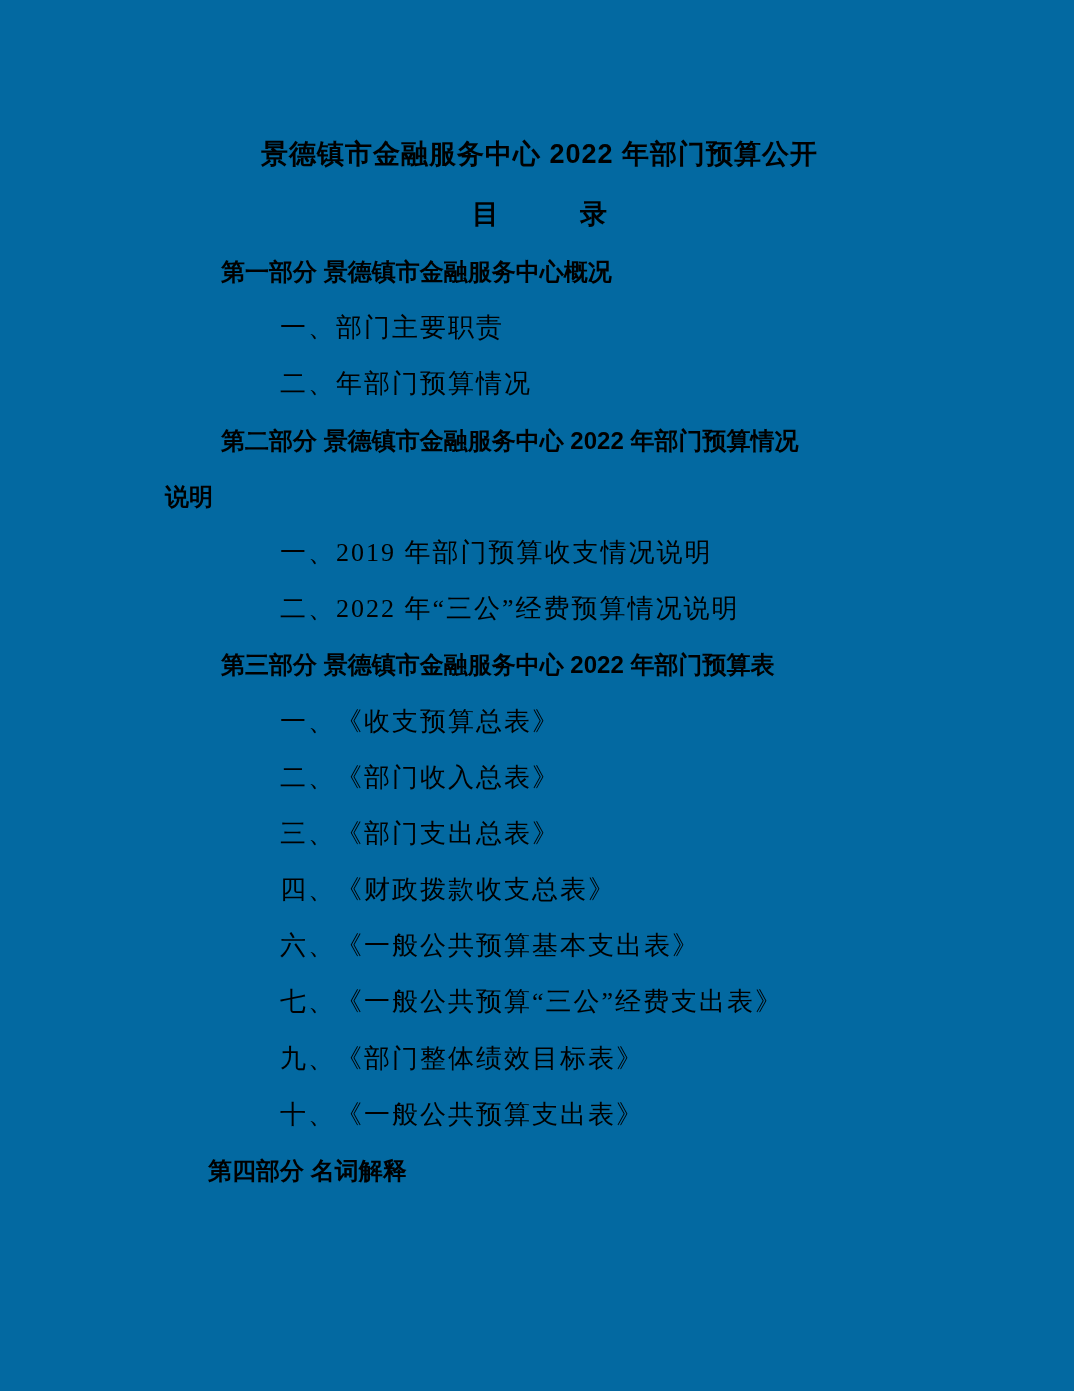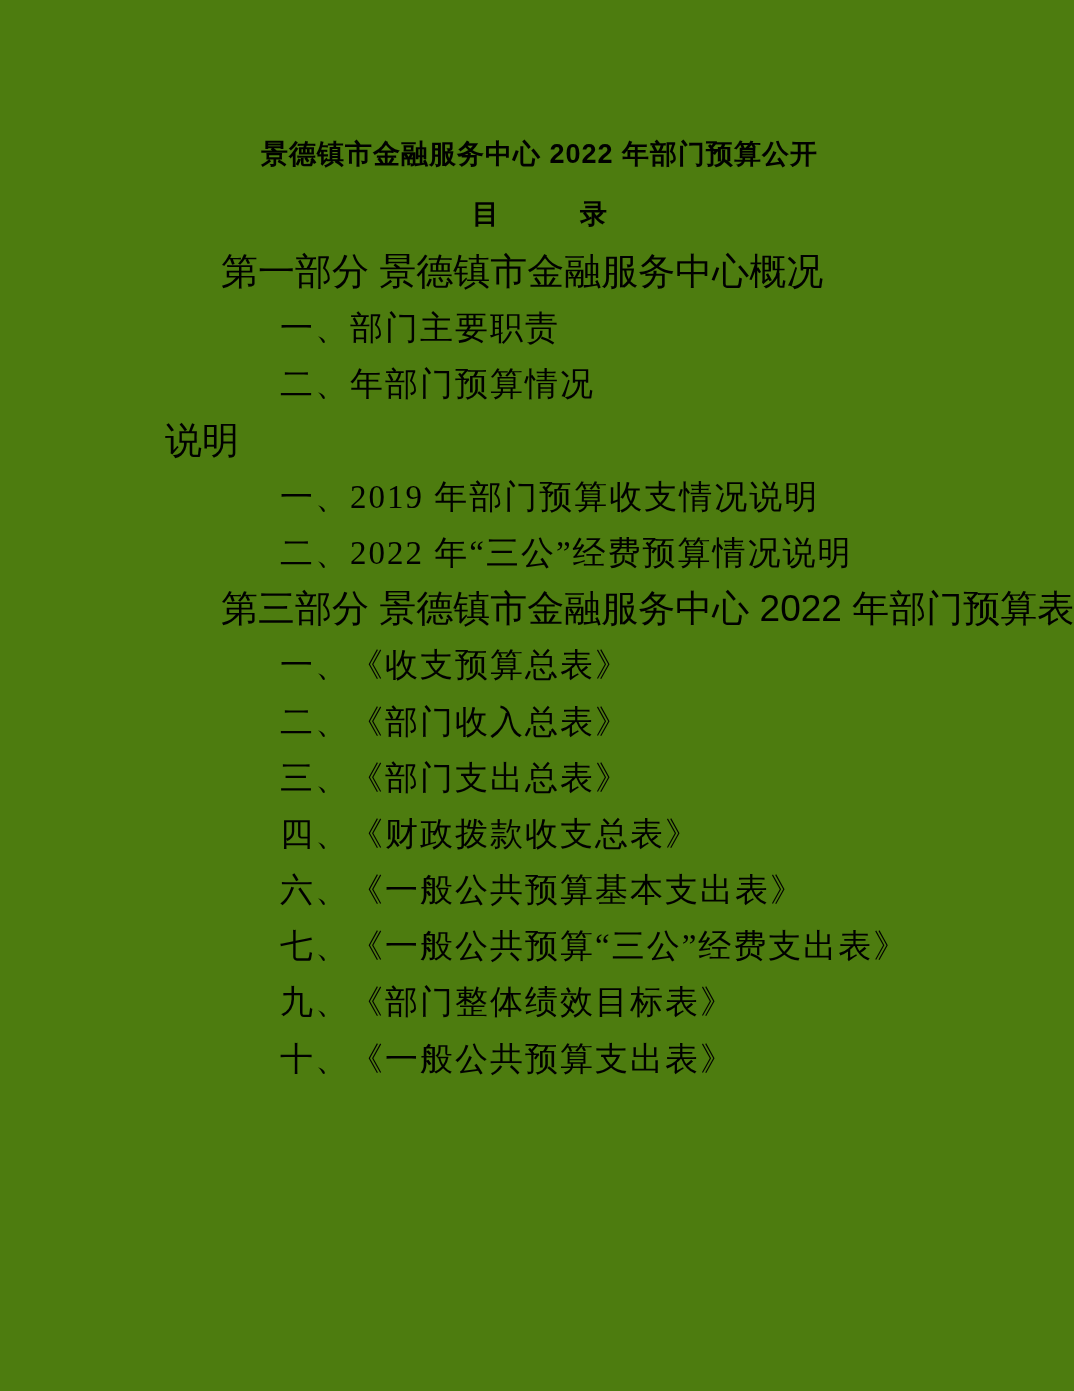--- a/index.html
+++ b/index.html
@@ -5,21 +5,21 @@
   html, body {
     margin: 0;
     padding: 0;
     background: #ffffff;
   }
   .page {
     position: relative;
     box-sizing: border-box;
     width: 1074px;
     height: 1391px;
-    background: #4d7c0f;
+    background: #0369a1;
     color: #000000;
     padding: 134px 160px 0 165px;
     overflow: hidden;
     font-family: "Liberation Serif", serif;
   }
   .doc-title {
     margin: 0;
     font-family: "Liberation Sans", sans-serif;
     font-weight: 700;
     font-size: 27px;
@@ -40,34 +40,34 @@
   .toc {
     margin-top: 10px;
   }
   .line {
     height: 56.2px;
     line-height: 56.2px;
     white-space: nowrap;
   }
   .part {
     font-family: "Liberation Sans", sans-serif;
-    font-weight: 400;
-    font-size: 37px;
+    font-weight: 700;
+    font-size: 24px;
     padding-left: 56px;
   }
   .part.cont {
     padding-left: 0;
   }
   .part.part4 {
     padding-left: 43px;
   }
   .item {
     font-family: "Liberation Serif", serif;
     font-weight: 400;
-    font-size: 33px;
+    font-size: 26px;
     letter-spacing: 2px;
     padding-left: 115px;
   }
 </style>
 </head>
 <body>
 
 <div class="page">
 
   <h1 class="doc-title">景德镇市金融服务中心 2022 年部门预算公开</h1>
@@ -75,20 +75,21 @@
   <h2 class="toc-title">目　　　录</h2>
 
   <div class="toc">
 
     <div class="line part">第一部分 景德镇市金融服务中心概况</div>
 
     <div class="line item">一、部门主要职责</div>
 
     <div class="line item">二、年部门预算情况</div>
 
+    <div class="line part">第二部分 景德镇市金融服务中心 2022 年部门预算情况</div>
 
     <div class="line part cont">说明</div>
 
     <div class="line item">一、2019 年部门预算收支情况说明</div>
 
     <div class="line item">二、2022 年“三公”经费预算情况说明</div>
 
     <div class="line part">第三部分 景德镇市金融服务中心 2022 年部门预算表</div>
 
     <div class="line item">一、《收支预算总表》</div>
@@ -102,15 +103,16 @@
 
     <div class="line item">六、《一般公共预算基本支出表》</div>
 
     <div class="line item">七、《一般公共预算“三公”经费支出表》</div>
 
 
     <div class="line item">九、《部门整体绩效目标表》</div>
 
     <div class="line item">十、《一般公共预算支出表》</div>
 
+    <div class="line part part4">第四部分 名词解释</div>
 
   </div>
 </div>
 
 </body></html>

